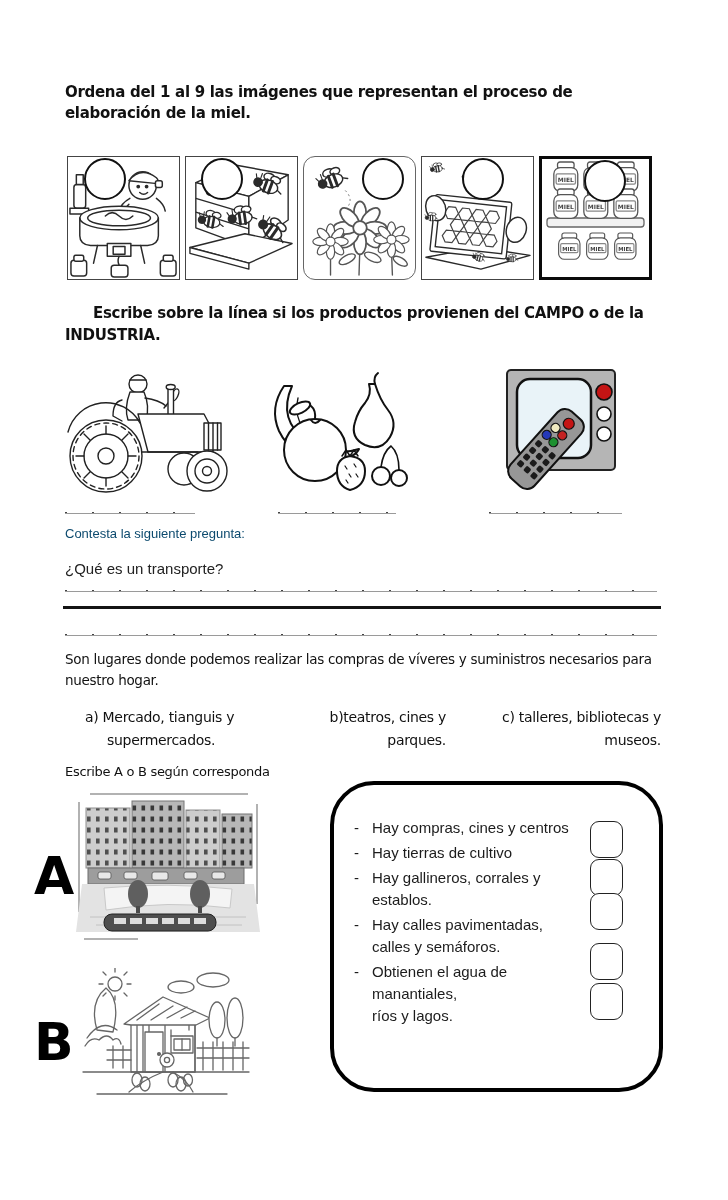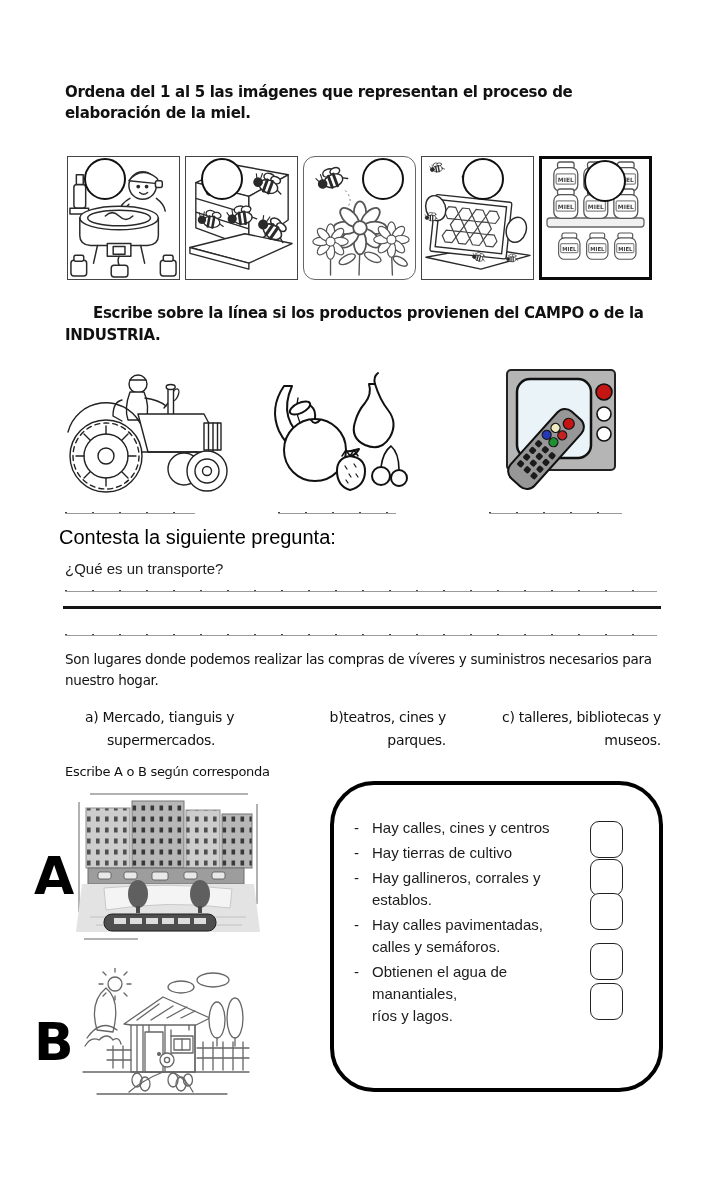--- a/index.html
+++ b/index.html
@@ -12,21 +12,21 @@
   .comic{font-family:"DejaVu Sans",sans-serif;letter-spacing:-0.3px}
   .title{left:65px;top:82px;width:600px;font-size:15px;line-height:21px;font-weight:bold}
   .origin-instr{left:65px;top:302px;width:610px;font-size:15px;line-height:22px;font-weight:bold}
   .origin-instr .indent{padding-left:28px;display:block;white-space:nowrap}
   .statement{left:65px;top:649px;width:640px;font-size:13.5px;line-height:21px}
   .statement span{display:block;white-space:nowrap}
   .escribe-ab{left:65px;top:764px;font-size:13px}
 
   
   .arial{font-family:"Liberation Sans",sans-serif;letter-spacing:0}
-  .contesta{left:59px;top:526px;font-size:20px;color:#000000}
+  .contesta{left:65px;top:526px;font-size:13px;color:#0c4a6e}
   .question{left:65px;top:560px;font-size:15px;color:#222}
 
   
   .honey-row{left:67px;top:156px;width:590px;height:124px;display:flex;gap:5px}
   .hcell{position:relative;width:113px;height:124px;border:1.6px solid #444;background:#fff;flex:none}
   .hcell.rounded{border-radius:12px;border-color:#666}
   .hcell.thick{border:3px solid #0a0a0a}
   .hcell svg{position:absolute;left:0;top:0;width:100%;height:100%}
   .ocircle{position:absolute;width:42px;height:42px;border:2px solid #111;border-radius:50%;
            background:#fff;top:1px;z-index:3}
@@ -116,21 +116,21 @@
     <pattern id="winB" patternUnits="userSpaceOnUse" width="9" height="11">
       <rect width="9" height="11" fill="#b7b7b7"></rect>
         <rect x="2.5" y="2.5" width="3.6" height="5" fill="#383838"></rect>
     </pattern>
   </defs>
 </svg>
 
 <div class="page">
 
   <div class="abs comic title">
-    <span style="display:block;white-space:nowrap">Ordena del 1 al 5 las imágenes que representan el proceso de</span>
+    <span style="display:block;white-space:nowrap">Ordena del 1 al 9 las imágenes que representan el proceso de</span>
     <span style="display:block">elaboración de la miel.</span>
   </div>
 
   <div class="abs honey-row">
 
     <div class="hcell">
       <svg viewBox="0 0 113 124">
         <g stroke="#2a2a2a" stroke-width="1.5" fill="#fff" stroke-linecap="round" stroke-linejoin="round">
           <rect x="6" y="28" width="12" height="24" rx="3"></rect>
           <rect x="8.5" y="18" width="7" height="10"></rect>
@@ -437,21 +437,21 @@
         <ellipse cx="111" cy="112" rx="4.5" ry="6"></ellipse>
       <path d="M20,126 H150"></path>
     </g>
   </svg>
 
   <div class="abs check-box">
     <div class="chk-list">
       <div class="chk-item">
         <span class="dash">-</span>
         <span class="lines">
-          <span>Hay calles, cines y centros</span>
+          <span>Hay compras, cines y centros</span>
         </span>
       </div>
       <div class="chk-item">
         <span class="dash">-</span>
         <span class="lines">
           <span>Hay tierras  de cultivo</span>
         </span>
       </div>
       <div class="chk-item">
         <span class="dash">-</span>

